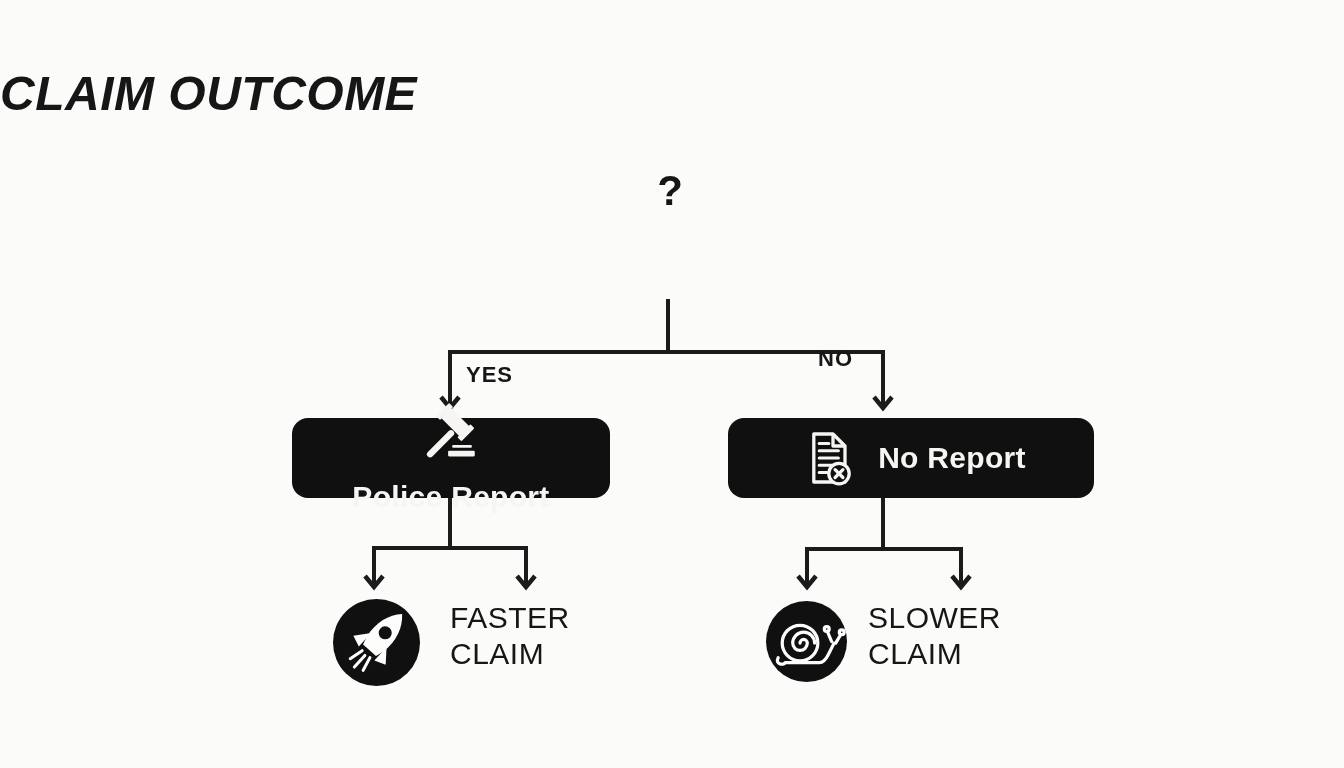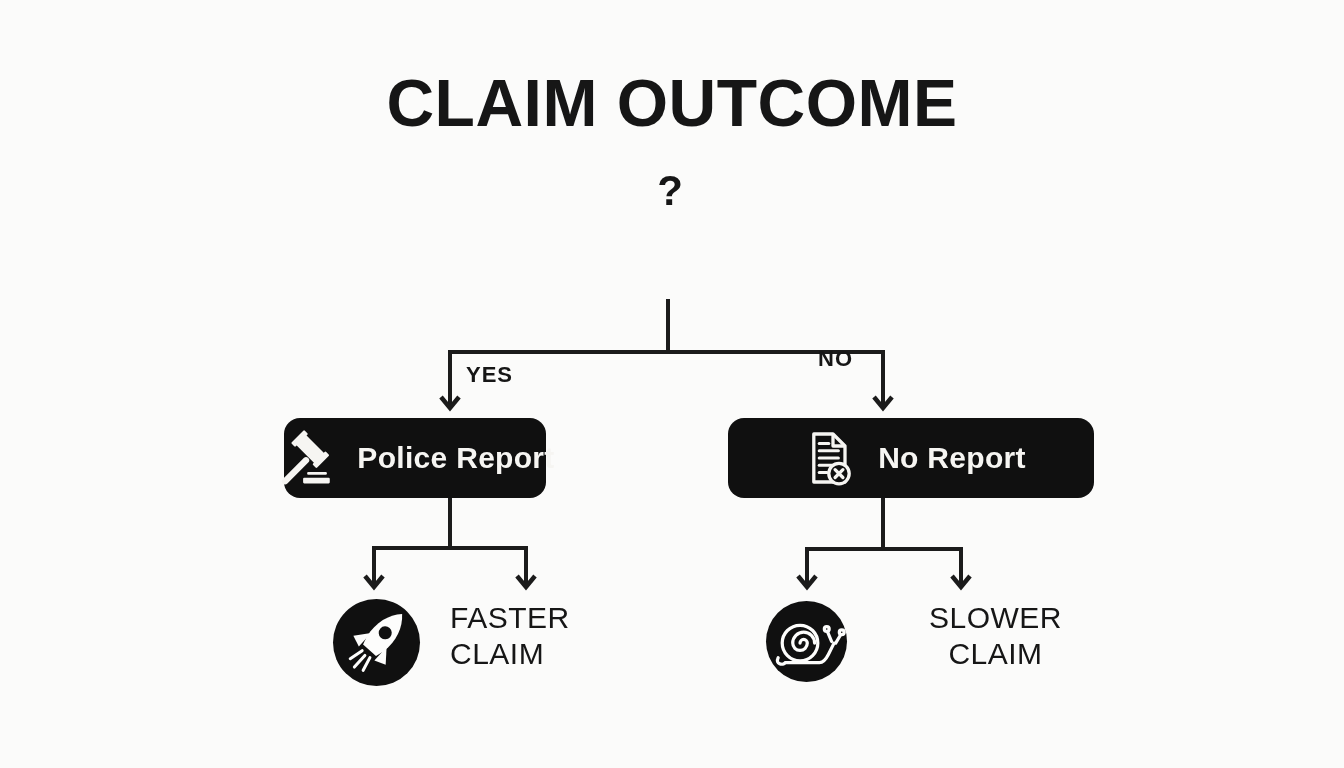--- a/index.html
+++ b/index.html
@@ -11,27 +11,28 @@
   }
   .canvas {
     position: relative;
     width: 1344px; height: 768px;
     background: var(--bg, #fbfbfa);
   }
   .abs { position: absolute; }
 
   .title {
     left: 0; right: 0; top: 70px;
-    text-align: center;
-    font-size: 66px;
+    text-align: left;
+    font-size: 48px;
     font-weight: 700;
     letter-spacing: 0.5px;
     color: var(--ink, #161616);
     line-height: 1;
     white-space: nowrap;
+    font-style: italic;
   }
   .qmark {
     left: 512px; top: 170px; width: 316px;
     text-align: center;
     font-size: 42px;
     font-weight: 700;
     color: var(--ink, #161616);
     line-height: 1;
   }
 
@@ -53,21 +54,21 @@
   }
   .branch-node {
     height: 80px;
     border-radius: 16px;
     gap: 20px;
     font-size: 30px;
     font-weight: 700;
     letter-spacing: 0.3px;
     white-space: nowrap;
   }
-  .branch-node.yes { left: 284px; top: 418px; width: 262px; }
+  .branch-node.yes { left: 292px; top: 418px; width: 318px; flex-direction: column; }
   .branch-node.no  { left: 728px; top: 418px; width: 366px; }
   .node-icon { display: block; flex: 0 0 auto; }
 
   .edge-label {
     font-size: 22px;
     font-weight: 700;
     letter-spacing: 1px;
     color: var(--ink, #161616);
     line-height: 1;
   }
@@ -84,21 +85,21 @@
 
   .outcome-label {
     font-size: 30px;
     font-weight: 400;
     letter-spacing: 0.5px;
     line-height: 36px;
     color: var(--ink, #1c1c1c);
     white-space: nowrap;
   }
   .outcome-label.faster { left: 450px; top: 600px; }
-  .outcome-label.slower { left: 929px; top: 600px; text-align: center; }
+  .outcome-label.slower { left: 868px; top: 600px; }
 
   .connectors { left: 0; top: 0; pointer-events: none; }
   .connectors path {
     fill: none;
     stroke: var(--line, #1b1b1b);
     stroke-width: 4;
   }
   .connectors path.arrowhead {
     stroke-width: 4.5;
     stroke-linejoin: miter;

